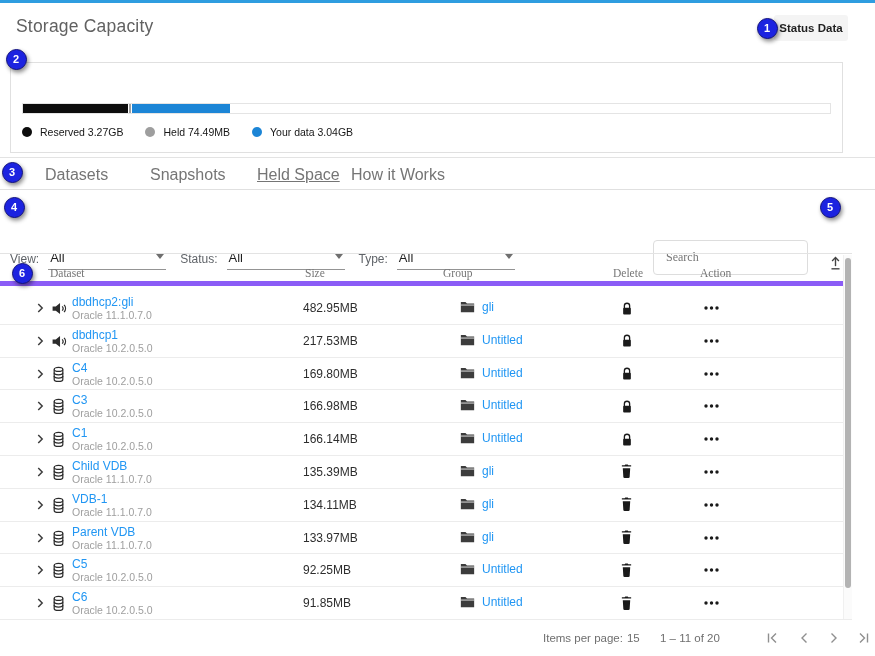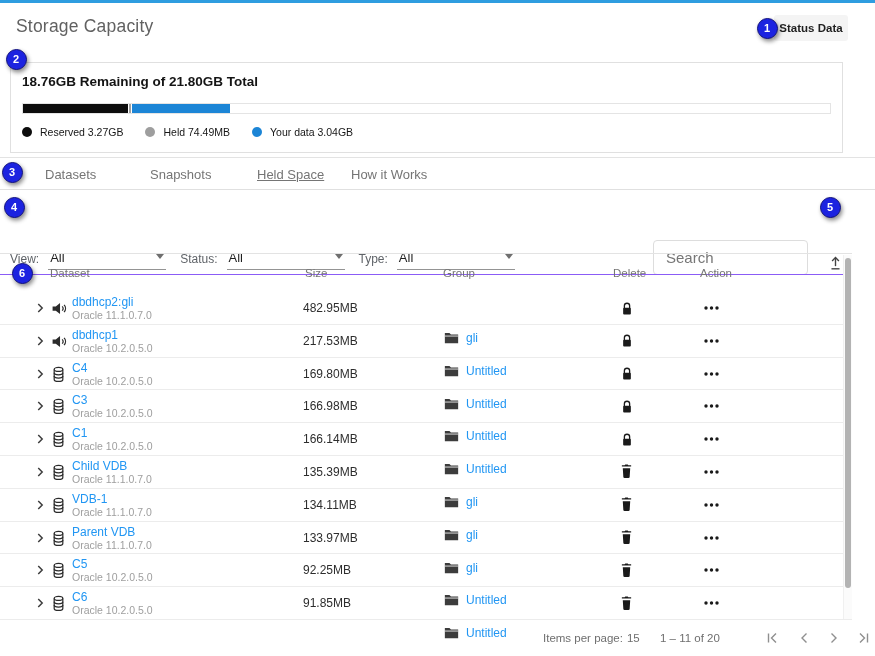--- a/index.html
+++ b/index.html
@@ -21,53 +21,53 @@
   .cap-bar { position:absolute; left:11px; top:40px; width:809px; height:11px; border:1px solid #e4e4e4; background:#fff; display:flex; }
   .cap-bar .seg { height:100%; }
   .cap-bar .seg + .seg { border-left:1px solid #fff; }
   .cap-legend { position:absolute; left:11px; top:63px; display:flex; align-items:center; gap:22px; }
   .legend-item { display:flex; align-items:center; gap:8px; }
   .legend-item .dot { width:10px; height:10px; border-radius:50%; flex:none; }
   .legend-item .lbl { font-size:10.5px; font-weight:400; color:#161616; }
 
   
   .tabs { position:absolute; left:0; top:157px; width:875px; height:33px; border-top:1px solid #e3e3e3; border-bottom:1px solid #e0e0e0; }
-  .tab { position:absolute; top:0; height:33px; line-height:33px; font-size:13px; color:#757575; cursor:pointer; white-space:nowrap; }
+  .tab { position:absolute; top:0; height:33px; line-height:33px; font-size:16px; color:#757575; cursor:pointer; white-space:nowrap; }
   .tab:nth-child(1){ left:45px; } .tab:nth-child(2){ left:150px; } .tab:nth-child(3){ left:257px;text-decoration:underline; }
   .tab:nth-child(4){ left:351px; } .tab:nth-child(5){ left:473px; }
 
   
   .filterbar { position:absolute; left:0; top:191px; width:829px; height:62px;margin-top:35px; }
   .filters { position:absolute; left:10px; top:24px; display:flex; align-items:flex-end; }
   .filter { display:flex; align-items:flex-end; margin-right:14px; }
   .flabel { font-size:12px; color:#5f6368; margin-right:9px; padding-bottom:4px; }
   .fselect { width:118px; border-bottom:1px solid #949494; display:flex; justify-content:space-between; align-items:center; padding:0 2px 4px 2px; cursor:pointer; }
   .fvalue { font-size:13px; color:#1f1f1f;text-align:right; }
   .caret { width:0; height:0; border-left:4px solid transparent; border-right:4px solid transparent; border-top:5px solid #6f6f6f; margin-bottom:2px; }
   .search-box { position:absolute; left:653px; top:14px; width:155px; height:35px; border:1px solid #ddd; border-radius:4px; background:#fff; }
-  .search-box input { width:100%; height:100%; border:none; outline:none; background:transparent; padding:0 12px; font-family:Liberation Sans, sans-serif; font-size:15px; color:#333; }
+  .search-box input { width:100%; height:100%; border:none; outline:none; background:transparent; padding:0 12px; font-family:Liberation Serif, serif; font-size:12px; color:#333; }
   .search-box input::placeholder { color:#767676; }
   .export-ic { position:absolute; left:827px; top:29px; width:17px; height:17px; cursor:pointer; }
 
   
-  .thead { position:absolute; left:0; top:253px; width:852px; height:22px; border-top:1px solid #e3e3e3; border-bottom:1px solid #8b5cf6; }
+  .thead { position:absolute; left:0; top:253px; width:852px; height:33px; border-top:1px solid #e3e3e3; border-bottom:5px solid #8b5cf6;font-family:Liberation Serif, serif; }
   .th { position:absolute; top:0; height:39px; line-height:39px; font-size:11.5px; color:#757575; }
   .th:nth-child(1){ left:50px; } .th:nth-child(2){ left:305px; } .th:nth-child(3){ left:443px; }
   .th:nth-child(4){ left:613px; } .th:nth-child(5){ left:700px; }
 
   .rows { position:absolute; left:0; top:292px; width:852px; }
   .row { position:relative; height:32.8px; border-bottom:1px solid #ececec; }
   .cell { position:absolute; }
   .chev { left:33px; top:9px; width:14px; height:14px; cursor:pointer; }
   .typeicon { left:51px; top:8px; width:17px; height:17px; }
   .namecol { left:72px; top:3px; display:flex; flex-direction:column; }
   .dslink { font-size:12px; font-weight:500; color:#2196f3; text-decoration:none; line-height:14px; cursor:pointer; }
   .sub { font-size:10.5px; color:#9e9e9e; line-height:13px; }
   .size { left:303px; top:9px; font-size:12px; font-weight:500; color:#2d2d2d; }
-  .groupcell { left:444px; top:8px; display:flex; align-items:center; gap:7px;margin-top:31px; }
+  .groupcell { left:460px; top:8px; display:flex; align-items:center; gap:7px; }
   .grouplink { font-size:12px; font-weight:500; color:#2196f3; text-decoration:none; cursor:pointer; }
   .delcell { left:620px; top:8.5px; width:15px; height:16px; }
   .actioncell { left:703px; top:12px; width:17px; height:8px; cursor:pointer; }
   .row .ic-lock, .row .ic-trash { display:none; }
   .row.del-lock .ic-lock { display:inline; }
   .row.del-trash .ic-trash { display:inline; cursor:pointer; }
   .row .ic-dsource, .row .ic-vdb { display:none; }
   .row.type-dsource .ic-dsource { display:inline; }
   .row.type-vdb .ic-vdb { display:inline; }
 
@@ -91,21 +91,20 @@
 </style>
 </head>
 <body>
 
 <div class="topbar"></div>
 
 <h1 class="page-title">Storage Capacity</h1>
 <button class="reload-btn">Status Data</button>
 
 <section class="cap-card">
-  <div class="cap-title">18.76GB Remaining of 21.80GB Total</div>
   <div class="cap-bar" id="capbar">
       <div class="seg" style="width: 13%; background: rgb(13, 13, 13);"></div>
       <div class="seg" style="width: 0.35%; background: rgb(158, 158, 158);"></div>
       <div class="seg" style="width: 12.3%; background: rgb(28, 133, 214);"></div>
     </div>
   <div class="cap-legend" id="legend">
   <span class="legend-item">
     <span class="dot" style="background: rgb(13, 13, 13);"></span>
     <span class="lbl">Reserved 3.27GB</span>
   </span>

